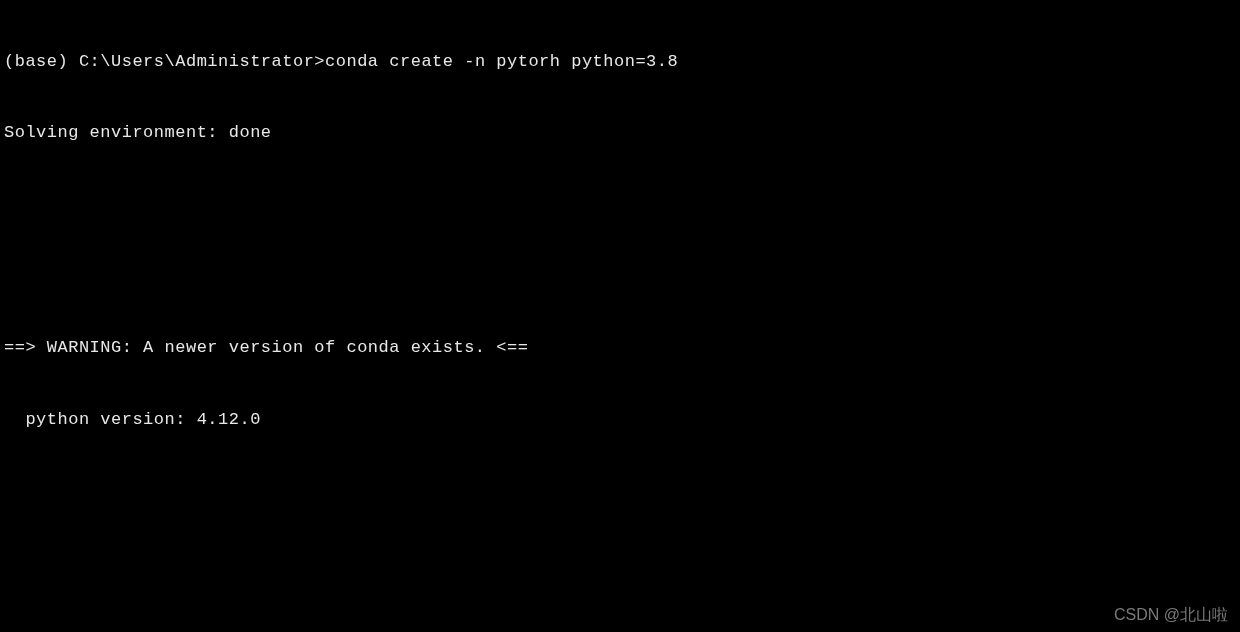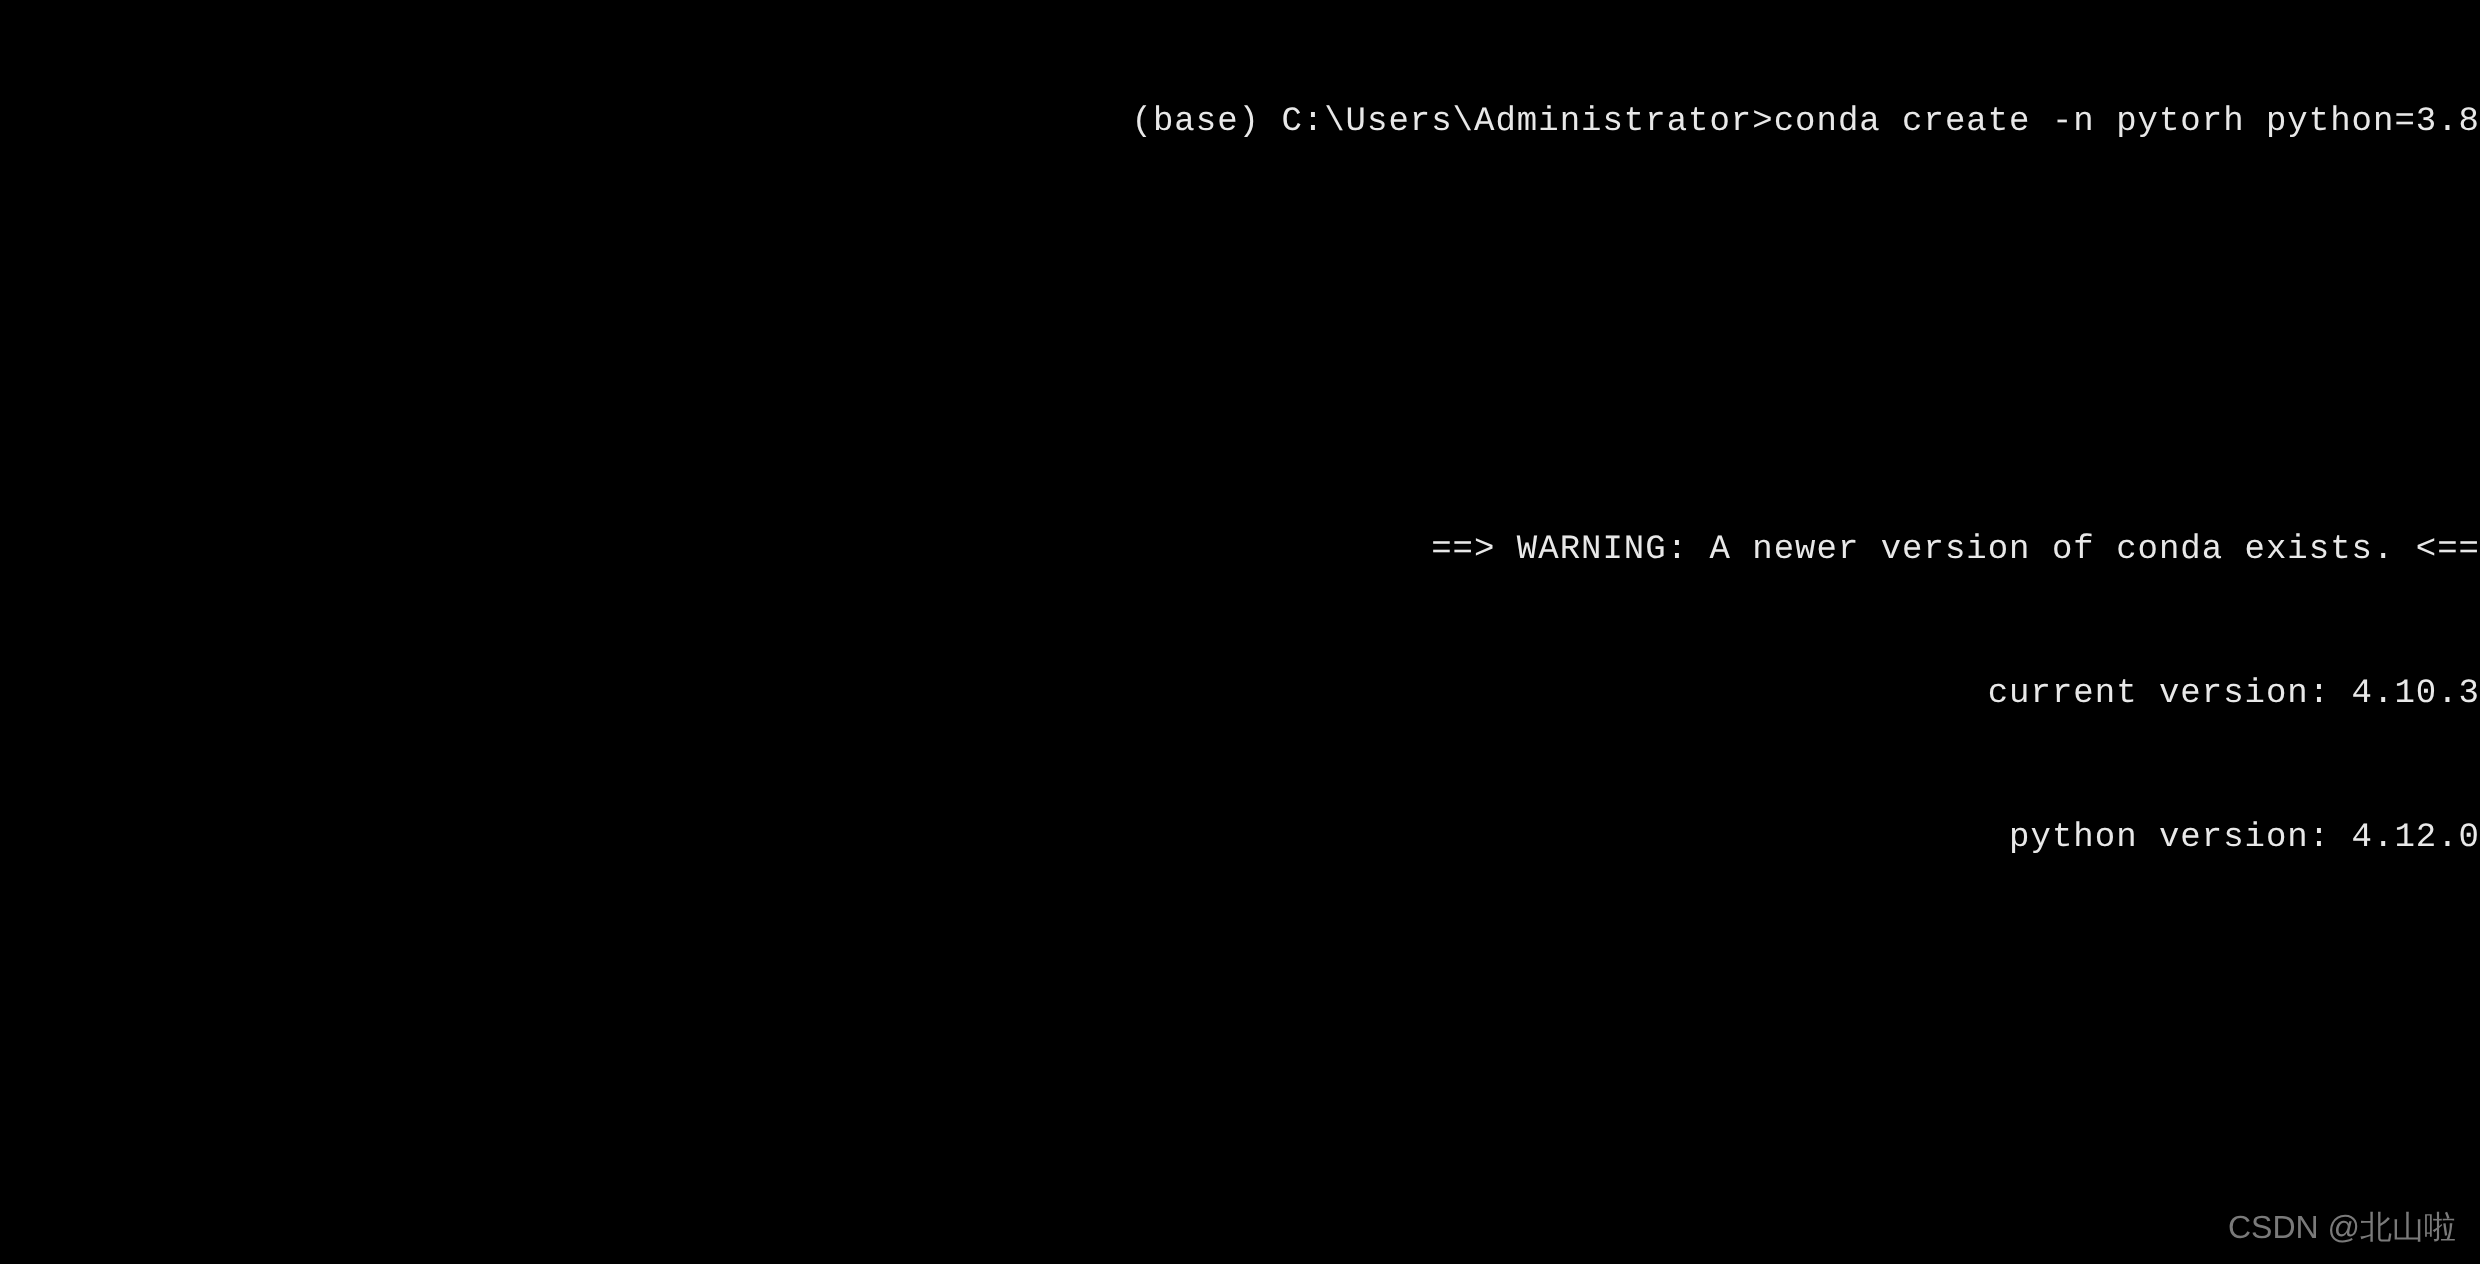--- a/index.html
+++ b/index.html
@@ -18,41 +18,40 @@
       overflow: hidden;
       position: relative;
       padding: 2px 0 0 4px;
     }
     .terminal {
       white-space: pre;
       letter-spacing: 0.5px;
     }
     .line {
       min-height: 24px;
-      text-align: right;
     }
     .watermark {
       position: absolute;
       bottom: 6px;
       right: 12px;
       font-size: 16px;
       color: #7a7a7a;
       font-family: Arial, sans-serif;
       letter-spacing: 0;
     }
   </style>
 </head>
 <body>
 
 <div class="terminal">
   <div class="line"><span>(base) C:\Users\Administrator&gt;</span><span>conda create -n pytorh python=3.8</span></div>
+  <div class="line">Solving environment: done</div>
   <div class="line"></div>
   <div class="line"></div>
   <div class="line">==&gt; WARNING: A newer version of conda exists. &lt;==</div>
-  <div class="line">  current version: 4.10.3</div>
   <div class="line">  python version: 4.12.0</div>
   <div class="line"></div>
   
   
   
   
   
   
   
   

